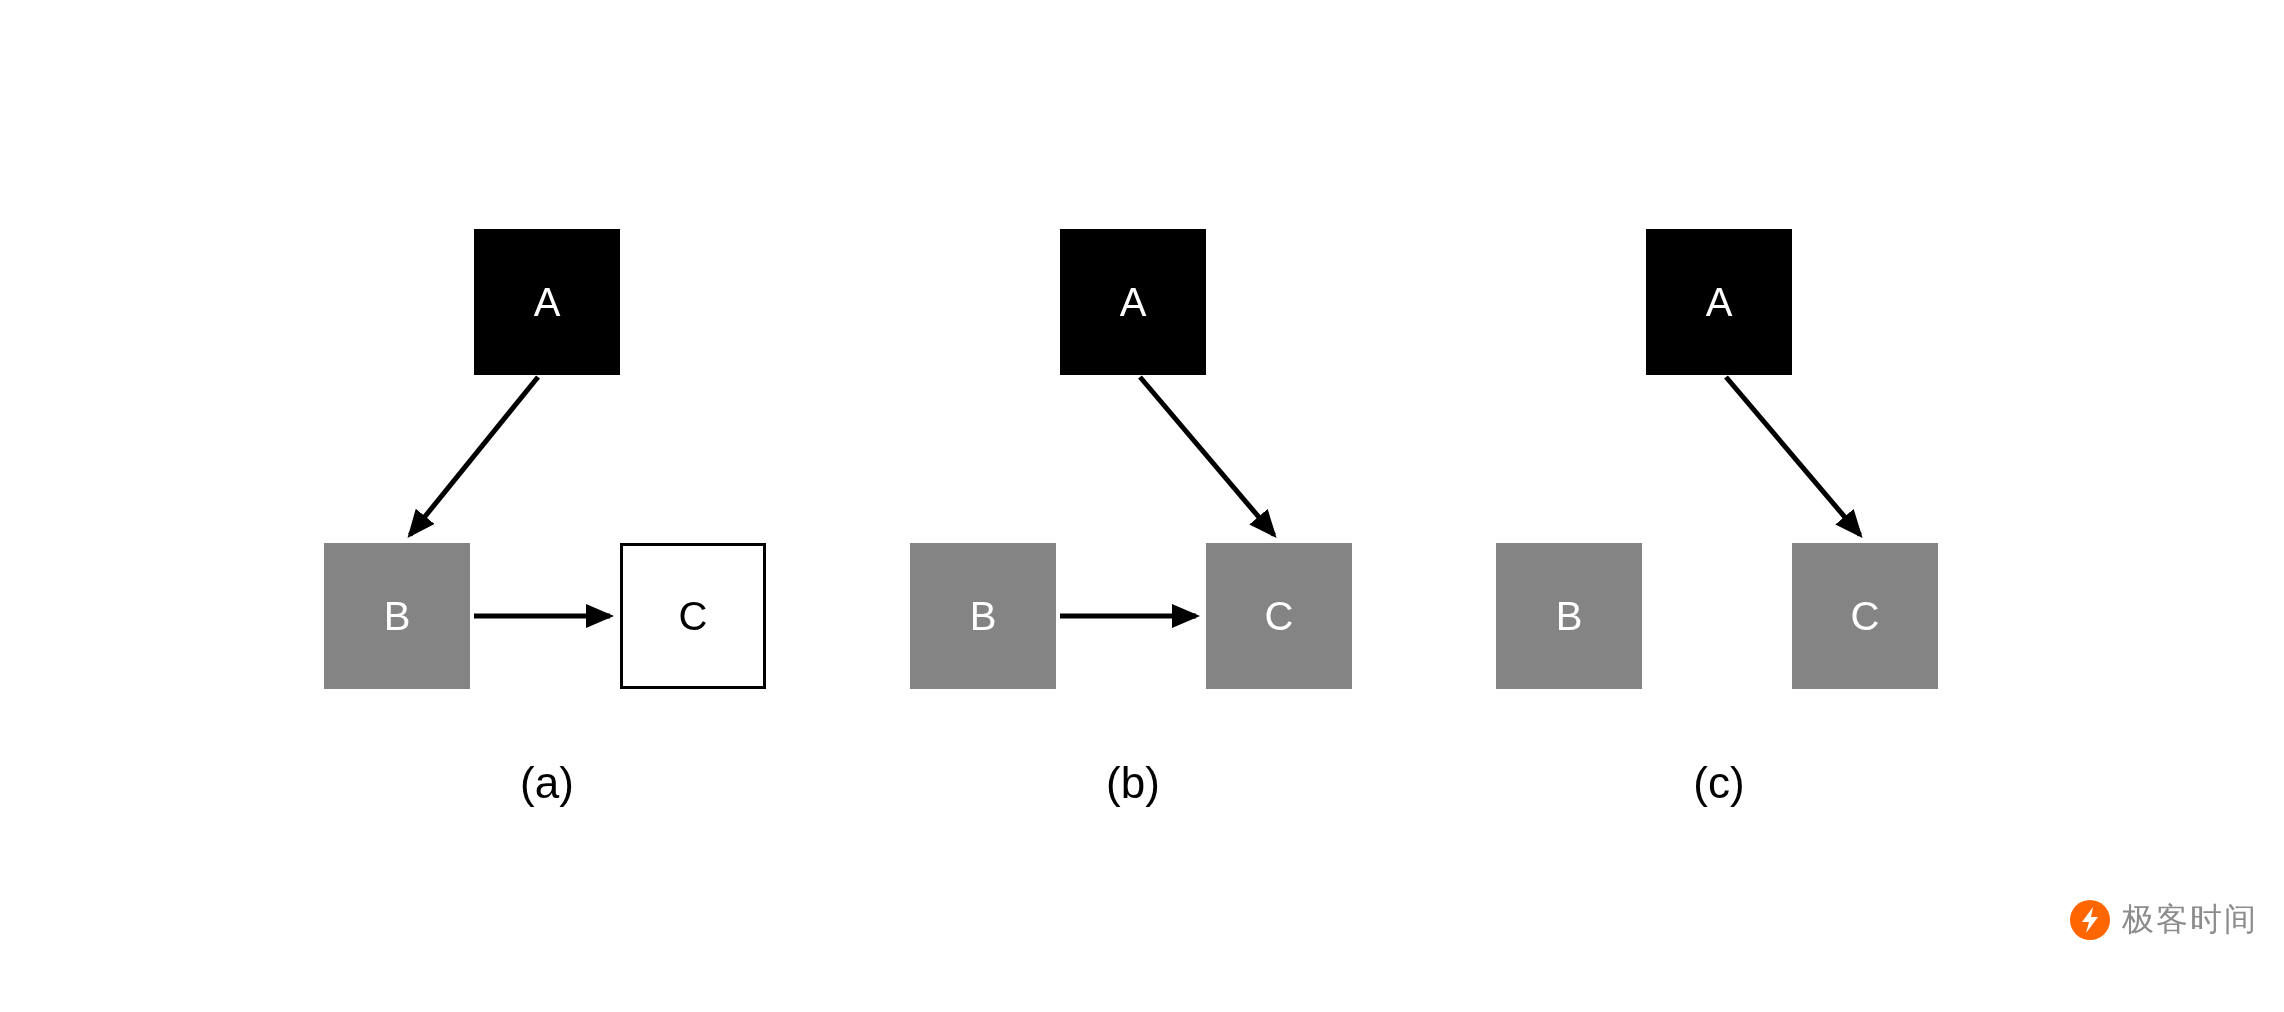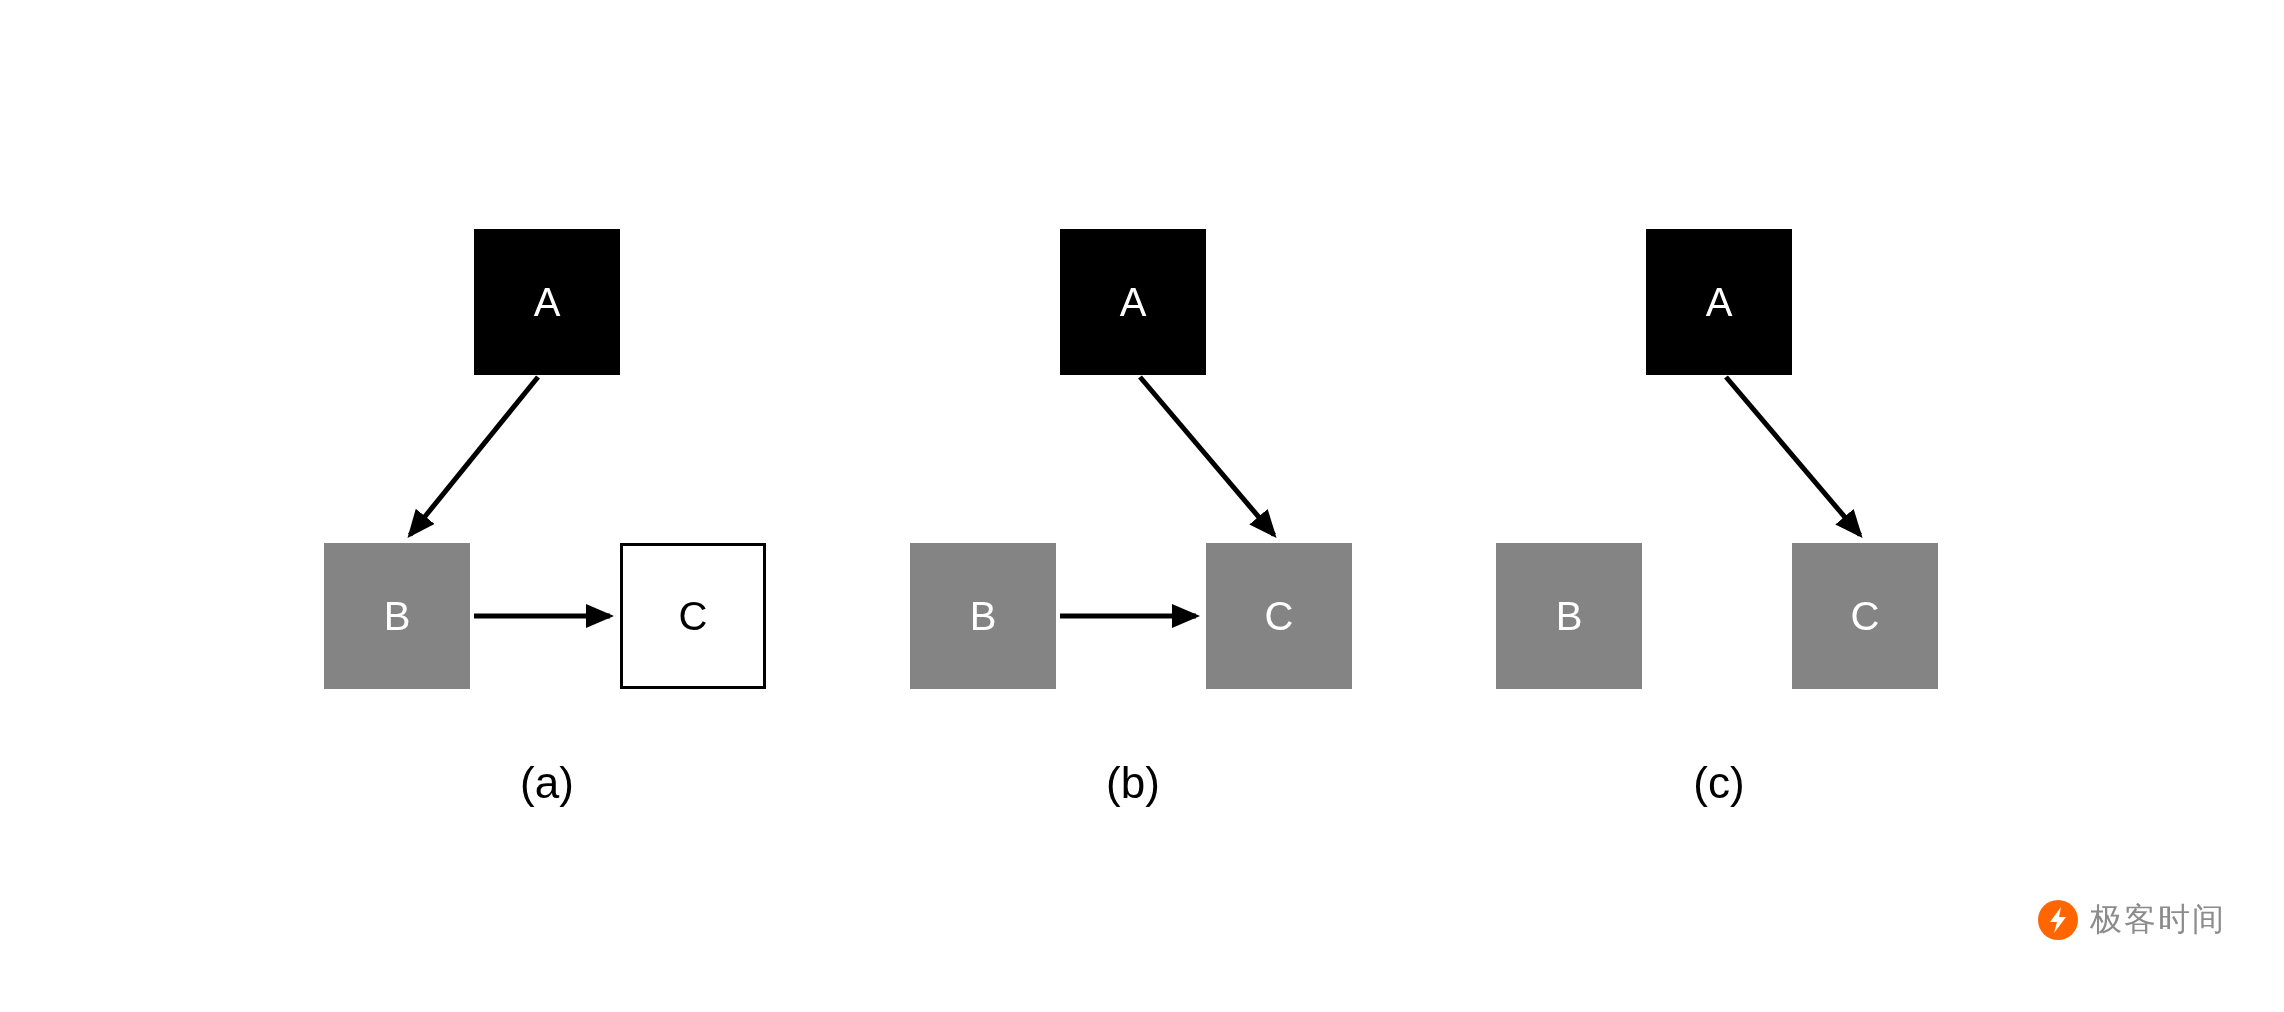--- a/index.html
+++ b/index.html
@@ -38,21 +38,21 @@
   .caption {
     position: absolute;
     width: 200px;
     text-align: center;
     font-size: 44px;
     color: #000000;
     user-select: none;
   }
   #watermark {
     position: absolute;
-    right: 58px;
+    right: 26px;
     top: 898px;
     display: flex;
     align-items: center;
     gap: 10px;
   }
   #watermark .wm-text {
     font-size: 32px;
     letter-spacing: 2px;
     user-select: none;
   }

